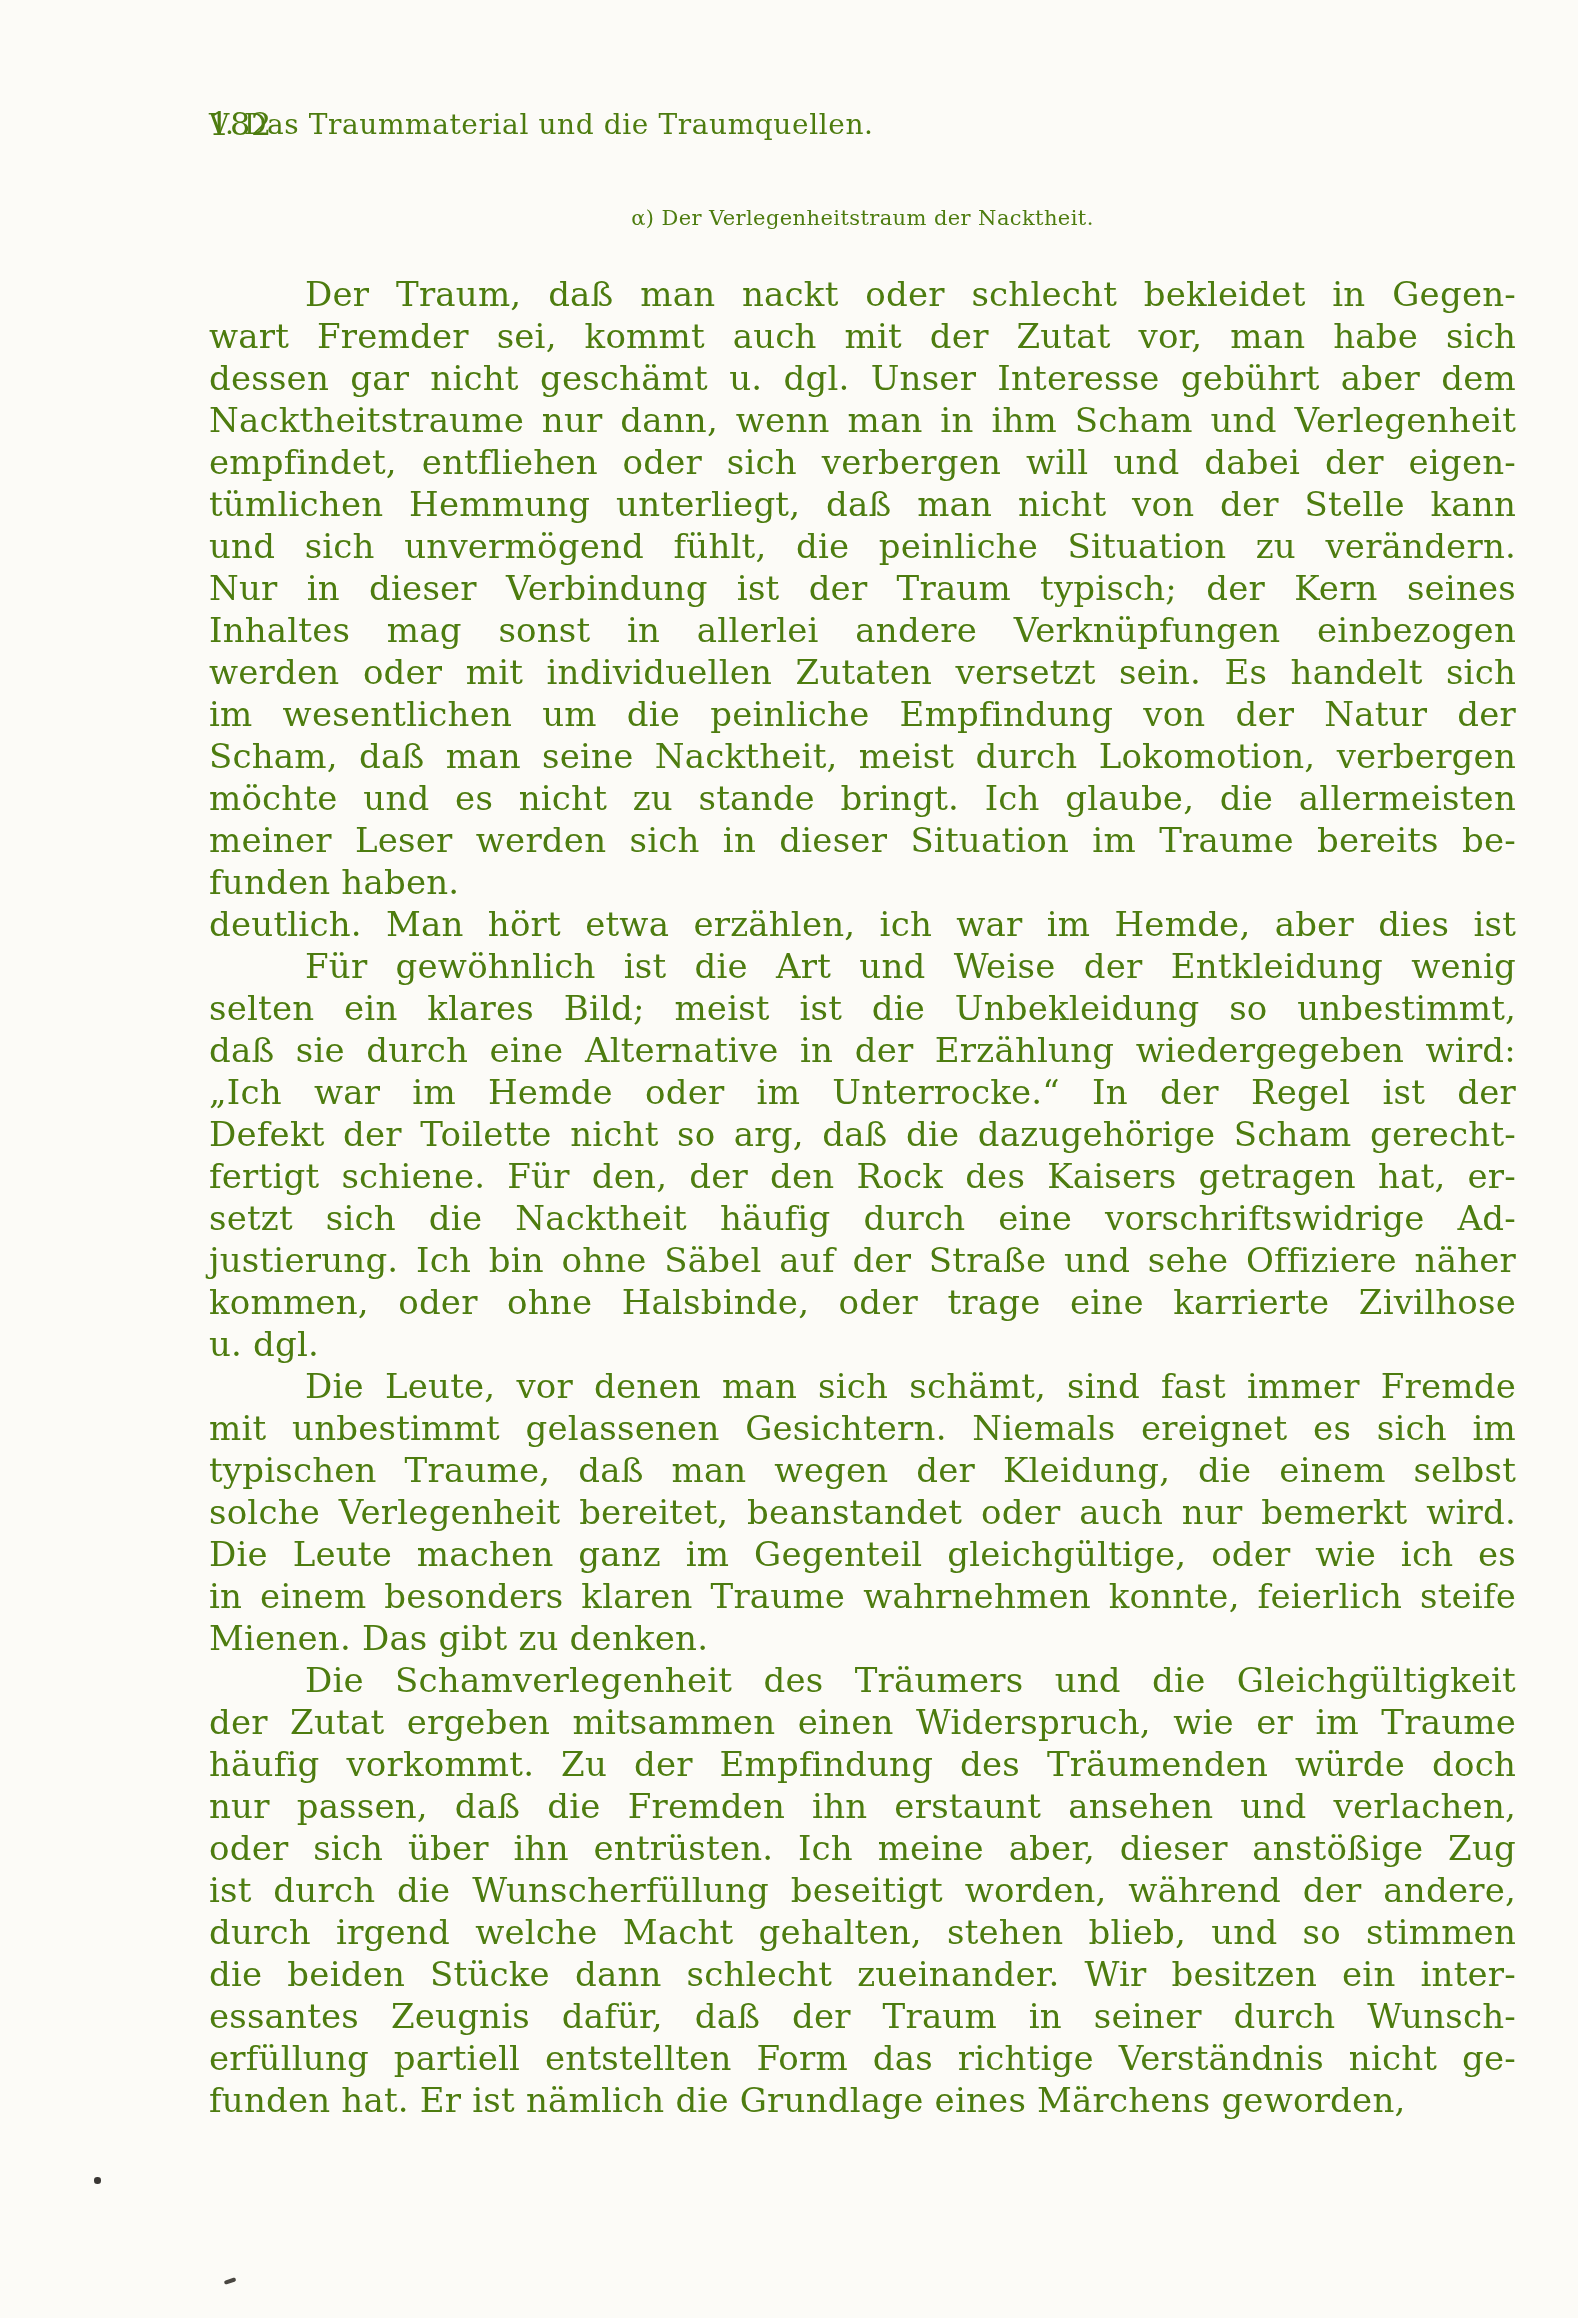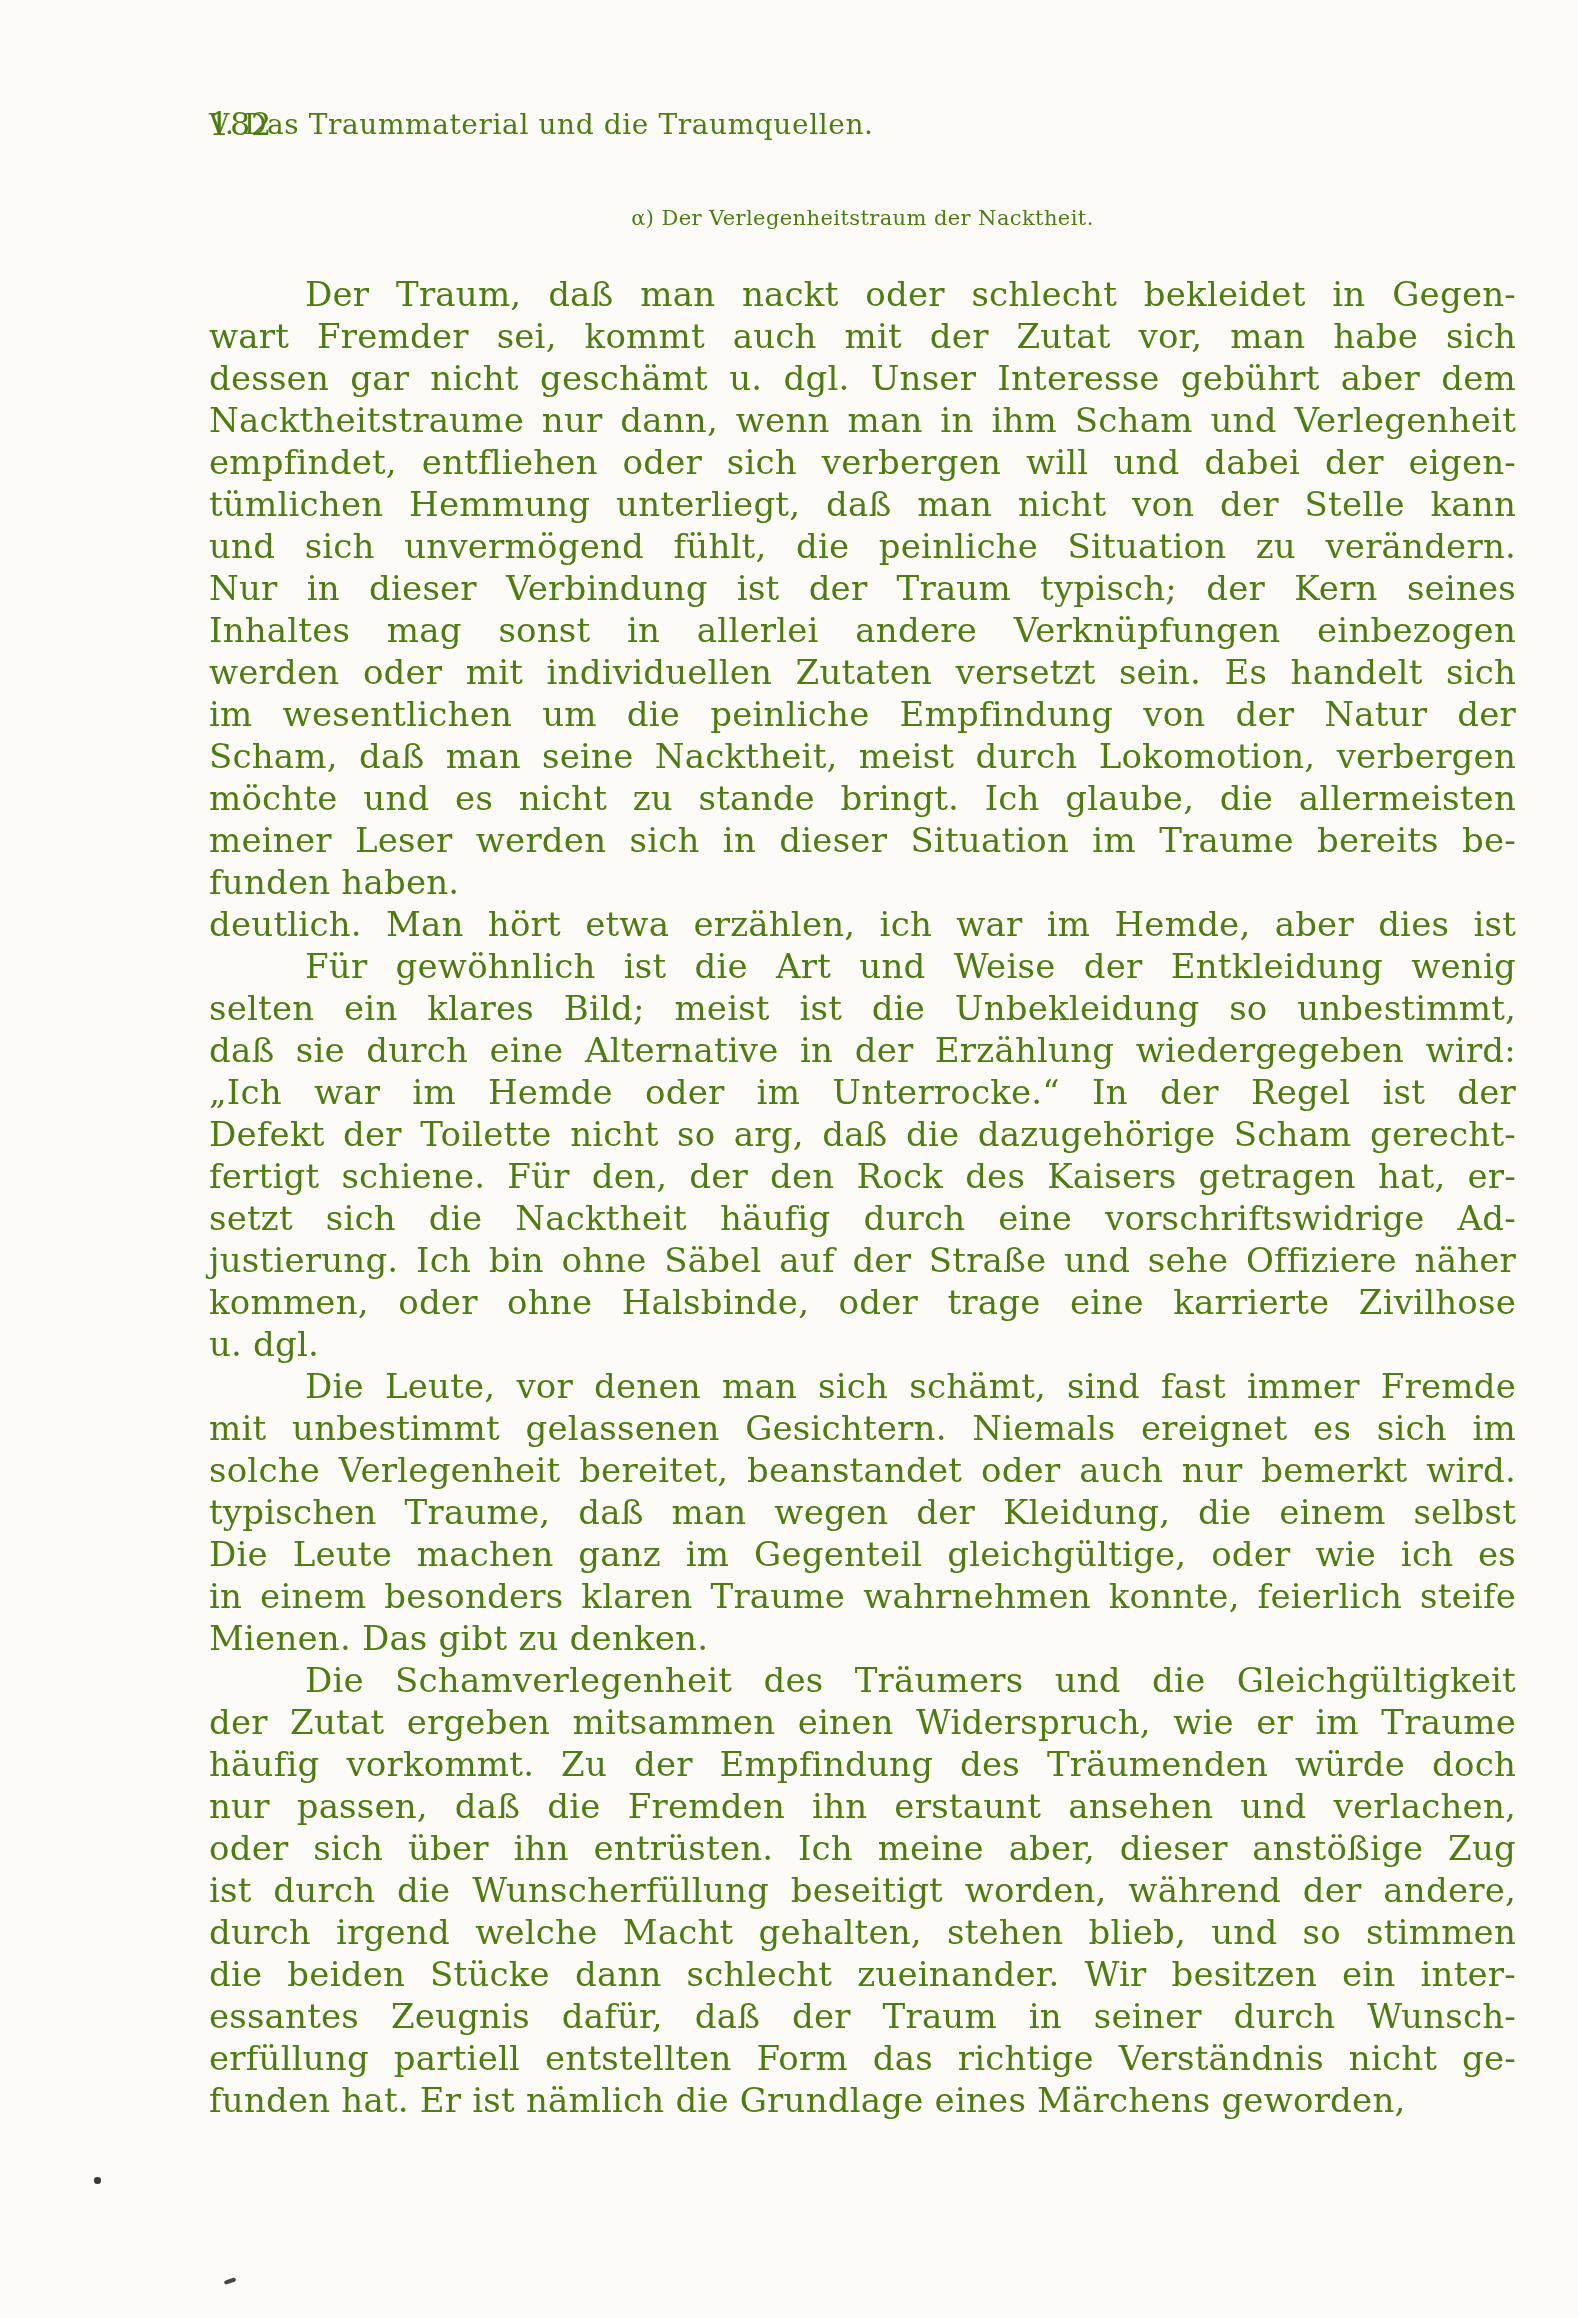--- a/index.html
+++ b/index.html
@@ -119,22 +119,22 @@
         <div class="line">daß sie durch eine Alternative in der Erzählung wiedergegeben wird:</div>
         <div class="line">„Ich war im Hemde oder im Unterrocke.“ In der Regel ist der</div>
         <div class="line">Defekt der Toilette nicht so arg, daß die dazugehörige Scham gerecht-</div>
         <div class="line">fertigt schiene. Für den, der den Rock des Kaisers getragen hat, er-</div>
         <div class="line">setzt sich die Nacktheit häufig durch eine vorschriftswidrige Ad-</div>
         <div class="line">justierung. Ich bin ohne Säbel auf der Straße und sehe Offiziere näher</div>
         <div class="line">kommen, oder ohne Halsbinde, oder trage eine karrierte Zivilhose</div>
         <div class="line final">u. dgl.</div>
         <div class="line first">Die Leute, vor denen man sich schämt, sind fast immer Fremde</div>
         <div class="line">mit unbestimmt gelassenen Gesichtern. Niemals ereignet es sich im</div>
+        <div class="line">typischen Traume, daß man wegen der Kleidung, die einem selbst</div>
         <div class="line">solche Verlegenheit bereitet, beanstandet oder auch nur bemerkt wird.</div>
-        <div class="line">typischen Traume, daß man wegen der Kleidung, die einem selbst</div>
         <div class="line">Die Leute machen ganz im Gegenteil gleichgültige, oder wie ich es</div>
         <div class="line">in einem besonders klaren Traume wahrnehmen konnte, feierlich steife</div>
         <div class="line final">Mienen. Das gibt zu denken.</div>
         <div class="line first">Die Schamverlegenheit des Träumers und die Gleichgültigkeit</div>
         <div class="line">der Zutat ergeben mitsammen einen Widerspruch, wie er im Traume</div>
         <div class="line">häufig vorkommt. Zu der Empfindung des Träumenden würde doch</div>
         <div class="line">nur passen, daß die Fremden ihn erstaunt ansehen und verlachen,</div>
         <div class="line">oder sich über ihn entrüsten. Ich meine aber, dieser anstößige Zug</div>
         <div class="line">ist durch die Wunscherfüllung beseitigt worden, während der andere,</div>
         <div class="line">durch irgend welche Macht gehalten, stehen blieb, und so stimmen</div>

